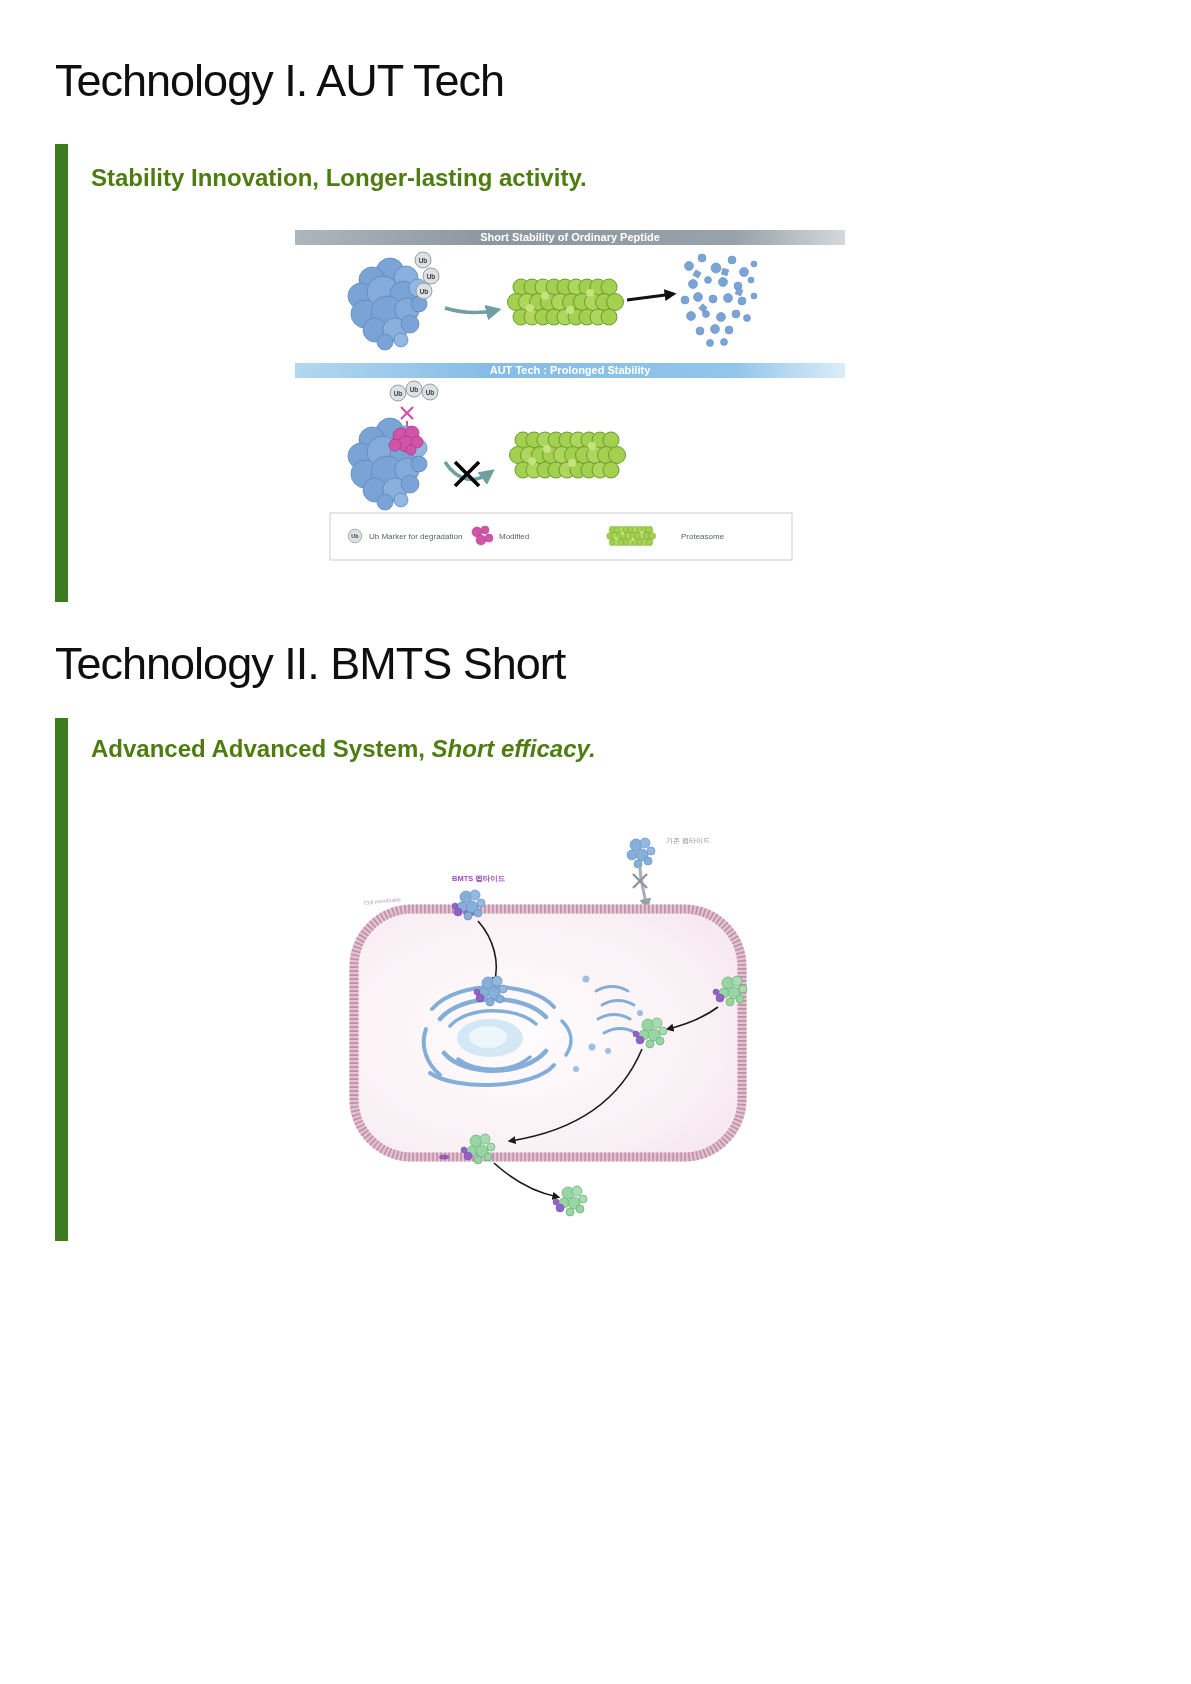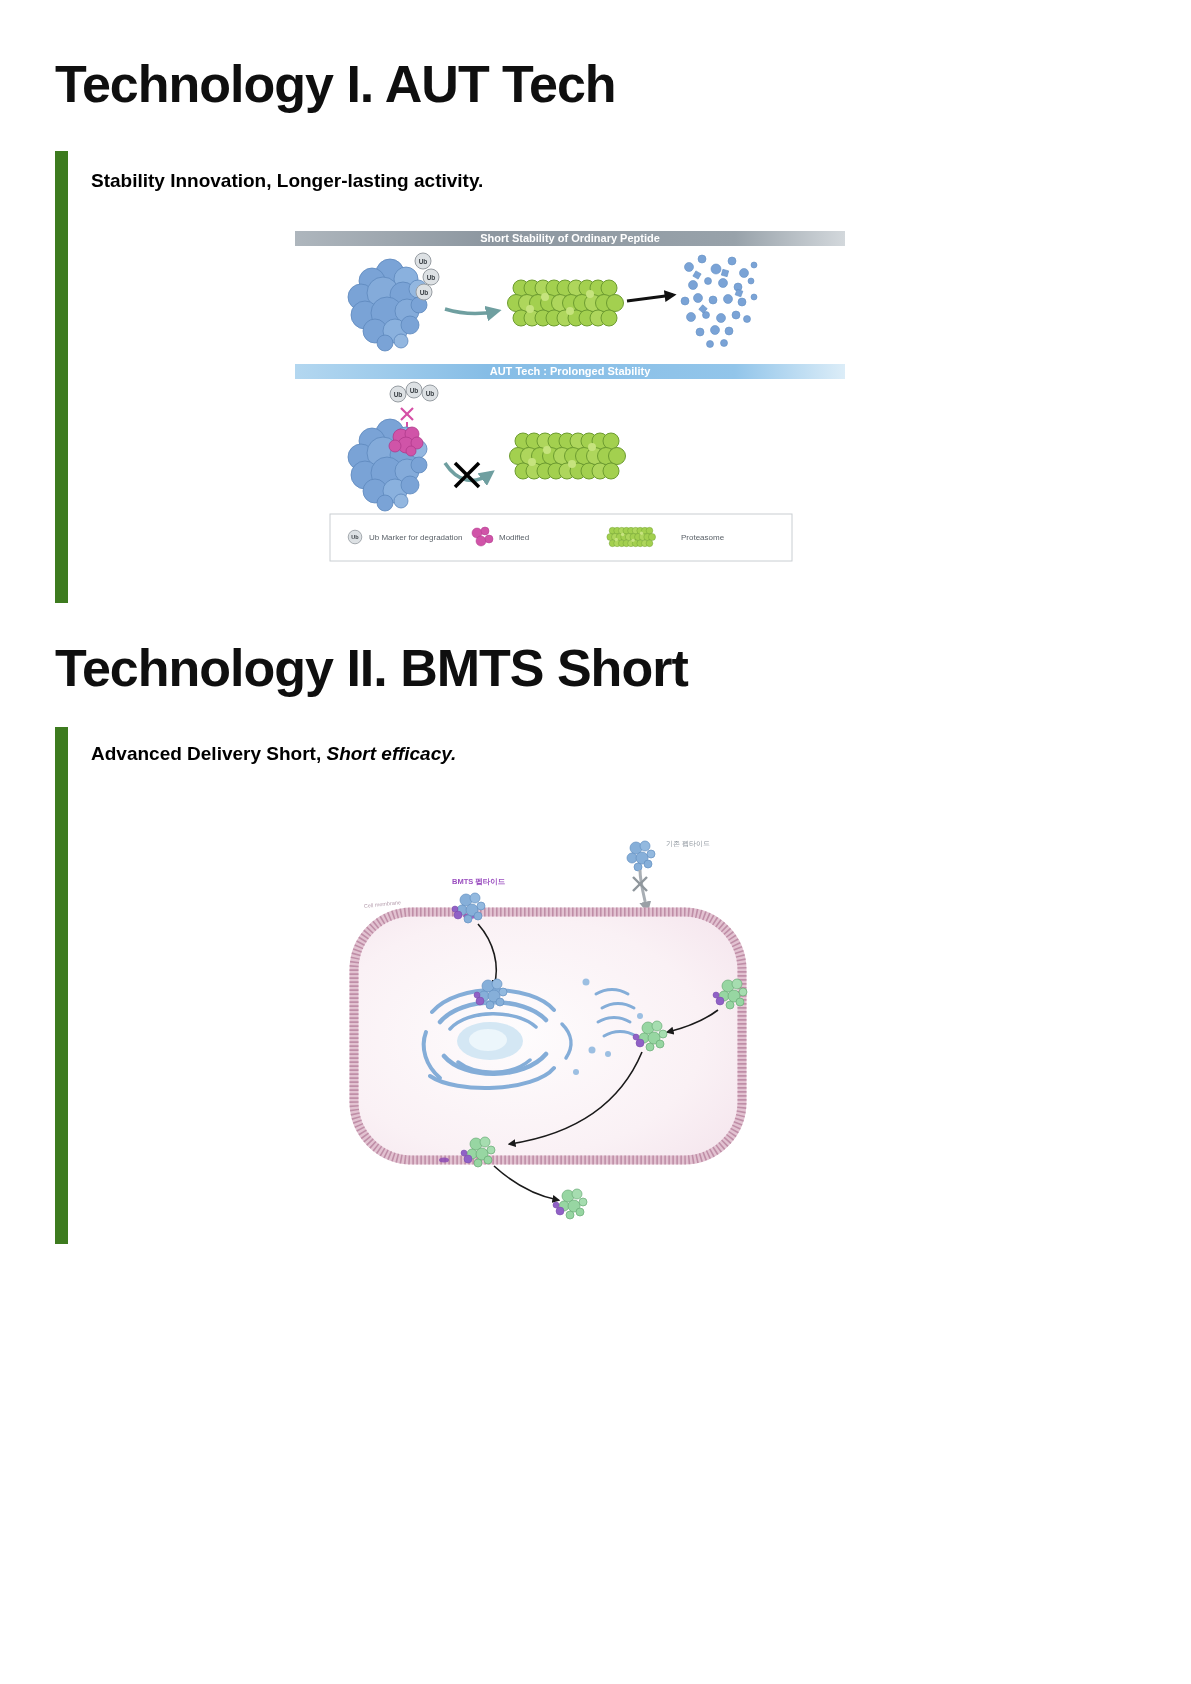--- a/index.html
+++ b/index.html
@@ -3,31 +3,31 @@
 <meta charset="utf-8">
 <style>
   * { margin:0; padding:0; box-sizing:border-box; }
   html,body { background:#ffffff; }
   body {
     width:1191px; height:1684px; overflow:hidden;
     font-family:"Liberation Sans", sans-serif; color:#1a1a1a; position:relative;
   }
   .page { padding:56px 50px 0 55px; }
   .title {
-    font-size:52px; font-weight:bold; letter-spacing:-1px;
+    font-size:45px; font-weight:normal; letter-spacing:-1px;
     line-height:1.1; color:#0f0f0f;
   }
   .title2 { margin-top:37px; }
   .callout { display:flex; align-items:stretch; }
   .callout.first { margin-top:38px; }
   .callout.second { margin-top:30px; }
   .bar { width:13px; background:#3d7b1f; flex:0 0 13px; }
   .callout-body { flex:1; padding:18px 0 33px 23px; }
   .callout-body2 { flex:1; padding:15px 0 4px 23px; }
-  .lead { font-size:19px; font-weight:bold; line-height:1.3; color:#000000; }
+  .lead { font-size:24px; font-weight:bold; line-height:1.3; color:#4d7c0f; }
   .italic { font-style:italic; }
   .lead2 { margin-top:14px; }
   .diagram1 { width:550px; margin:37px 0 0 204px;text-align:right; }
   .diagram2 { width:420px; margin:59px 0 0 249px; }
   svg text { font-family:"Liberation Sans", sans-serif; }
 </style>
 </head>
 <body>
 
 <div class="page">
@@ -219,21 +219,21 @@
         </svg>
       </div>
     </div>
   </div>
 
   <h1 class="title title2">Technology II. BMTS Short</h1>
 
   <div class="callout second">
     <div class="bar"></div>
     <div class="callout-body2">
-      <p class="lead"><span>Advanced Delivery Short,</span> <span class="italic">Short efficacy.</span></p>
+      <p class="lead"><span>Advanced Advanced System,</span> <span class="italic">Short efficacy.</span></p>
 
       <div class="diagram2">
         <svg width="420" height="410" viewBox="0 0 420 410">
           <defs>
             <radialGradient id="cellG" cx="0.42" cy="0.5" r="0.8">
               <stop offset="0" stop-color="#fefcfd"></stop>
               <stop offset="0.6" stop-color="#faf1f5"></stop>
               <stop offset="1" stop-color="#f3e2eb"></stop>
             </radialGradient>
             <marker id="mB2" viewBox="0 0 10 10" refX="7" refY="5" markerWidth="5" markerHeight="5" orient="auto">

